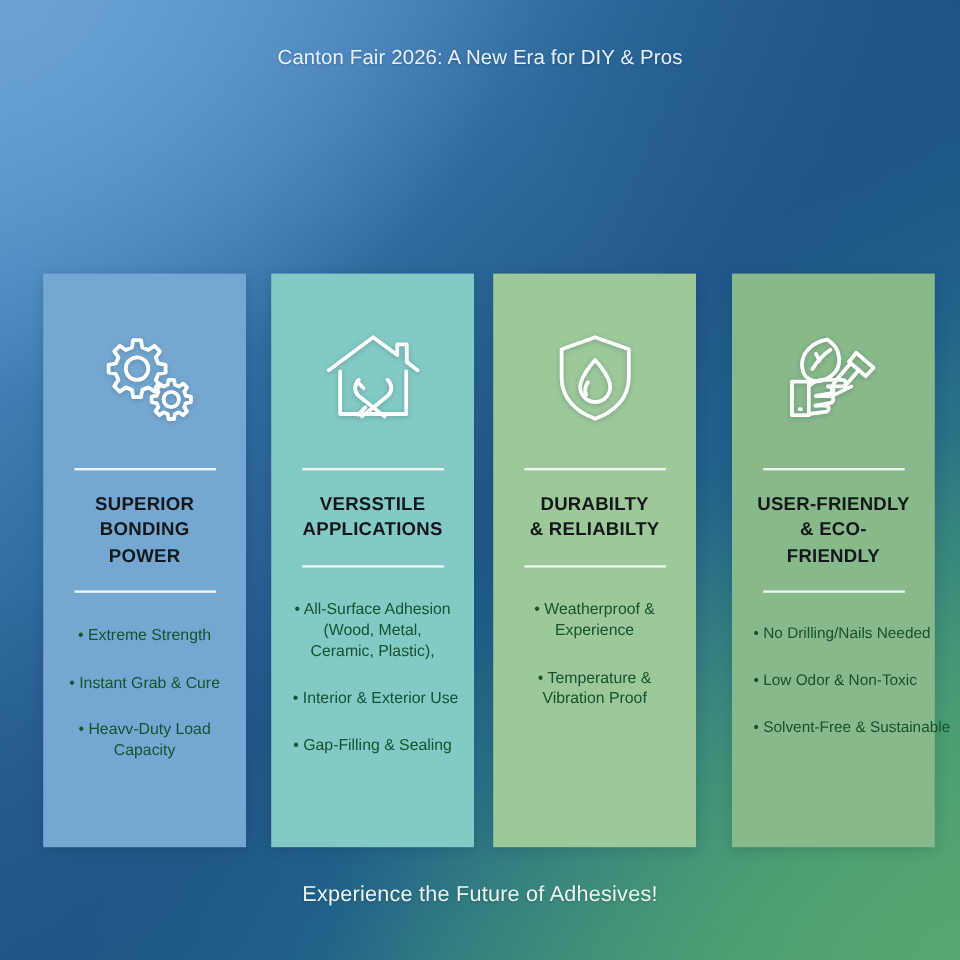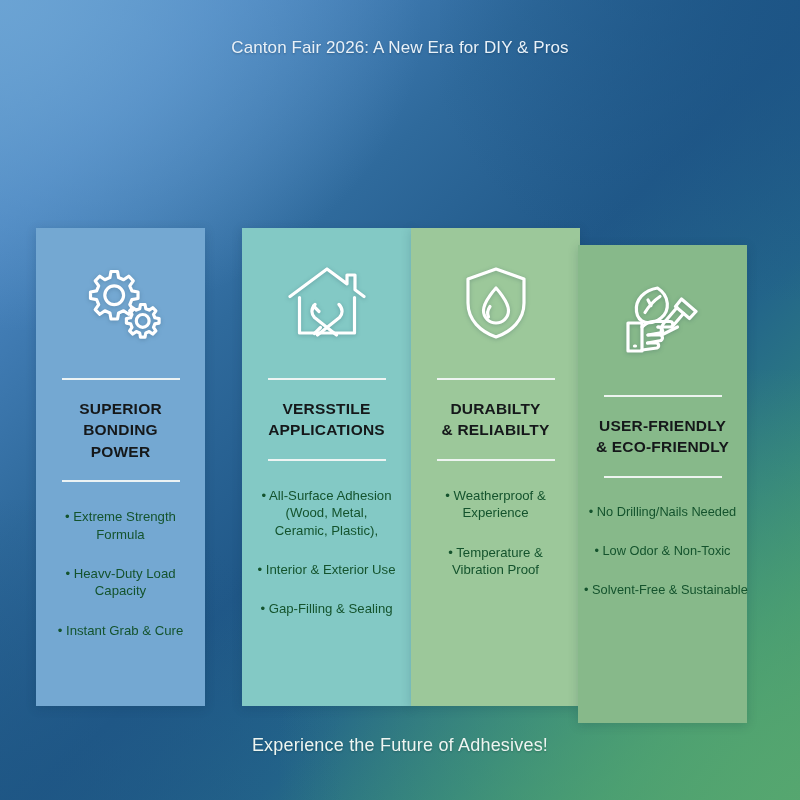--- a/index.html
+++ b/index.html
@@ -83,27 +83,27 @@
     width: 742px;
     height: 478px;
     z-index: 3;
   }
   .card {
     position: absolute;
     top: 0;
     width: 169px;
     height: 478px;
     box-sizing: border-box;
-    padding: 0;
+    padding: 12px;
     box-shadow: 0 2px 10px rgba(10,38,62,0.18);
   }
   .card-0 { left: 0px;   background: #74a8d2; }
-  .card-1 { left: 190px; background: #83c9c5; margin-left: 16px; }
+  .card-1 { left: 190px; background: #83c9c5; }
   .card-2 { left: 375px; background: #9cc89a; }
-  .card-3 { left: 542px; background: #87b98a; margin-top: 17px; }
+  .card-3 { left: 574px; background: #87b98a; }
 
   .icon-wrap {
     height: 150px;
     display: flex;
     align-items: center;
     justify-content: center;
   }
   .icon-wrap svg {
     display: block;
     filter: drop-shadow(0 1px 2px rgba(20,50,70,0.25));
@@ -189,28 +189,27 @@
       <div class="rule rule-top"></div>
       <div class="card-title">
         <span class="line">SUPERIOR</span>
         <span class="line">BONDING</span>
         <span class="line">POWER</span>
       </div>
       <div class="rule rule-bottom"></div>
       <ul class="bullets">
         <li>
           <span>• Extreme Strength</span>
-          <span class="sub">Formula</span>
+        </li>
+        <li>
+          <span>• Instant Grab &amp; Cure</span>
         </li>
         <li>
           <span>• Heavv-Duty Load</span>
           <span class="sub">Capacity</span>
-        </li>
-        <li>
-          <span>• Instant Grab &amp; Cure</span>
         </li>
       </ul>
     </div>
 
     <div class="card card-1">
       <div class="icon-wrap">
         <svg width="86" height="80" viewBox="0 0 86 80" fill="none" stroke="#ffffff" stroke-width="3.2" stroke-linejoin="round" stroke-linecap="round">
           <path d="M6 33.5 L43 6 L63 20.9 L63 12 L71 12 L71 26.8 L80 33.5"></path>
           <path d="M15.5 34.5 L15.5 70 L70.5 70 L70.5 34.5"></path>
           <path d="M31 41.5 C27 45.5 27 51 30.5 54.5 L30.5 54.5 L52.5 72"></path>

